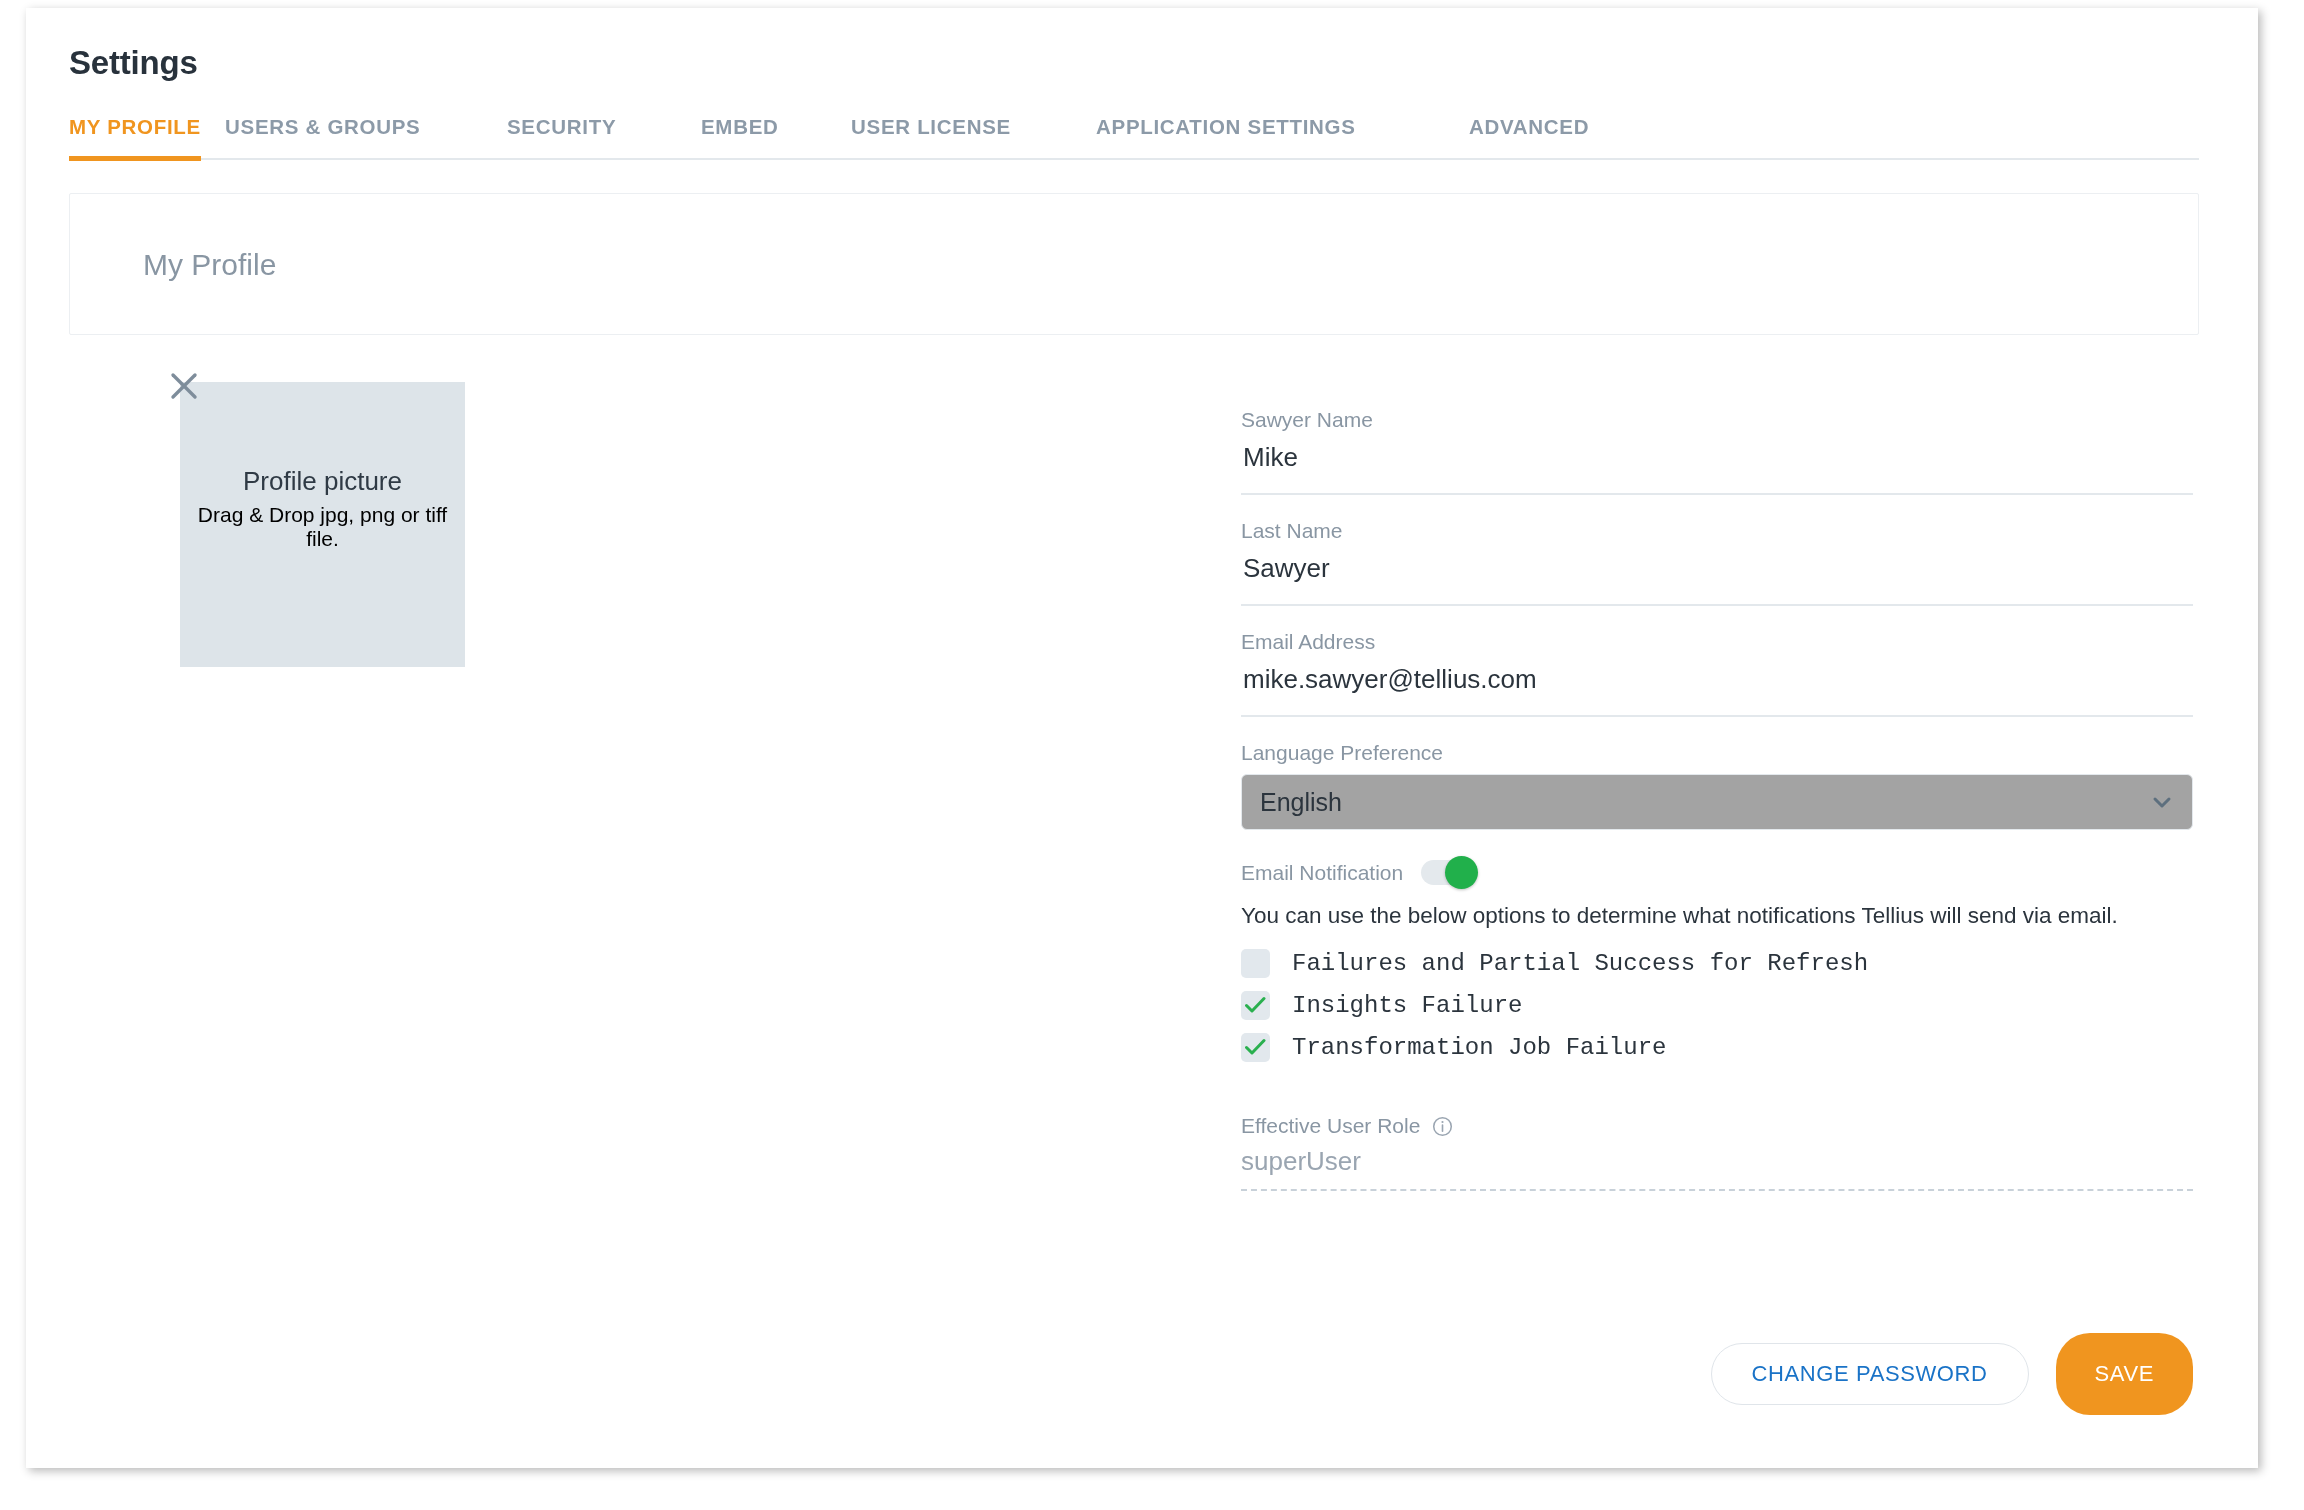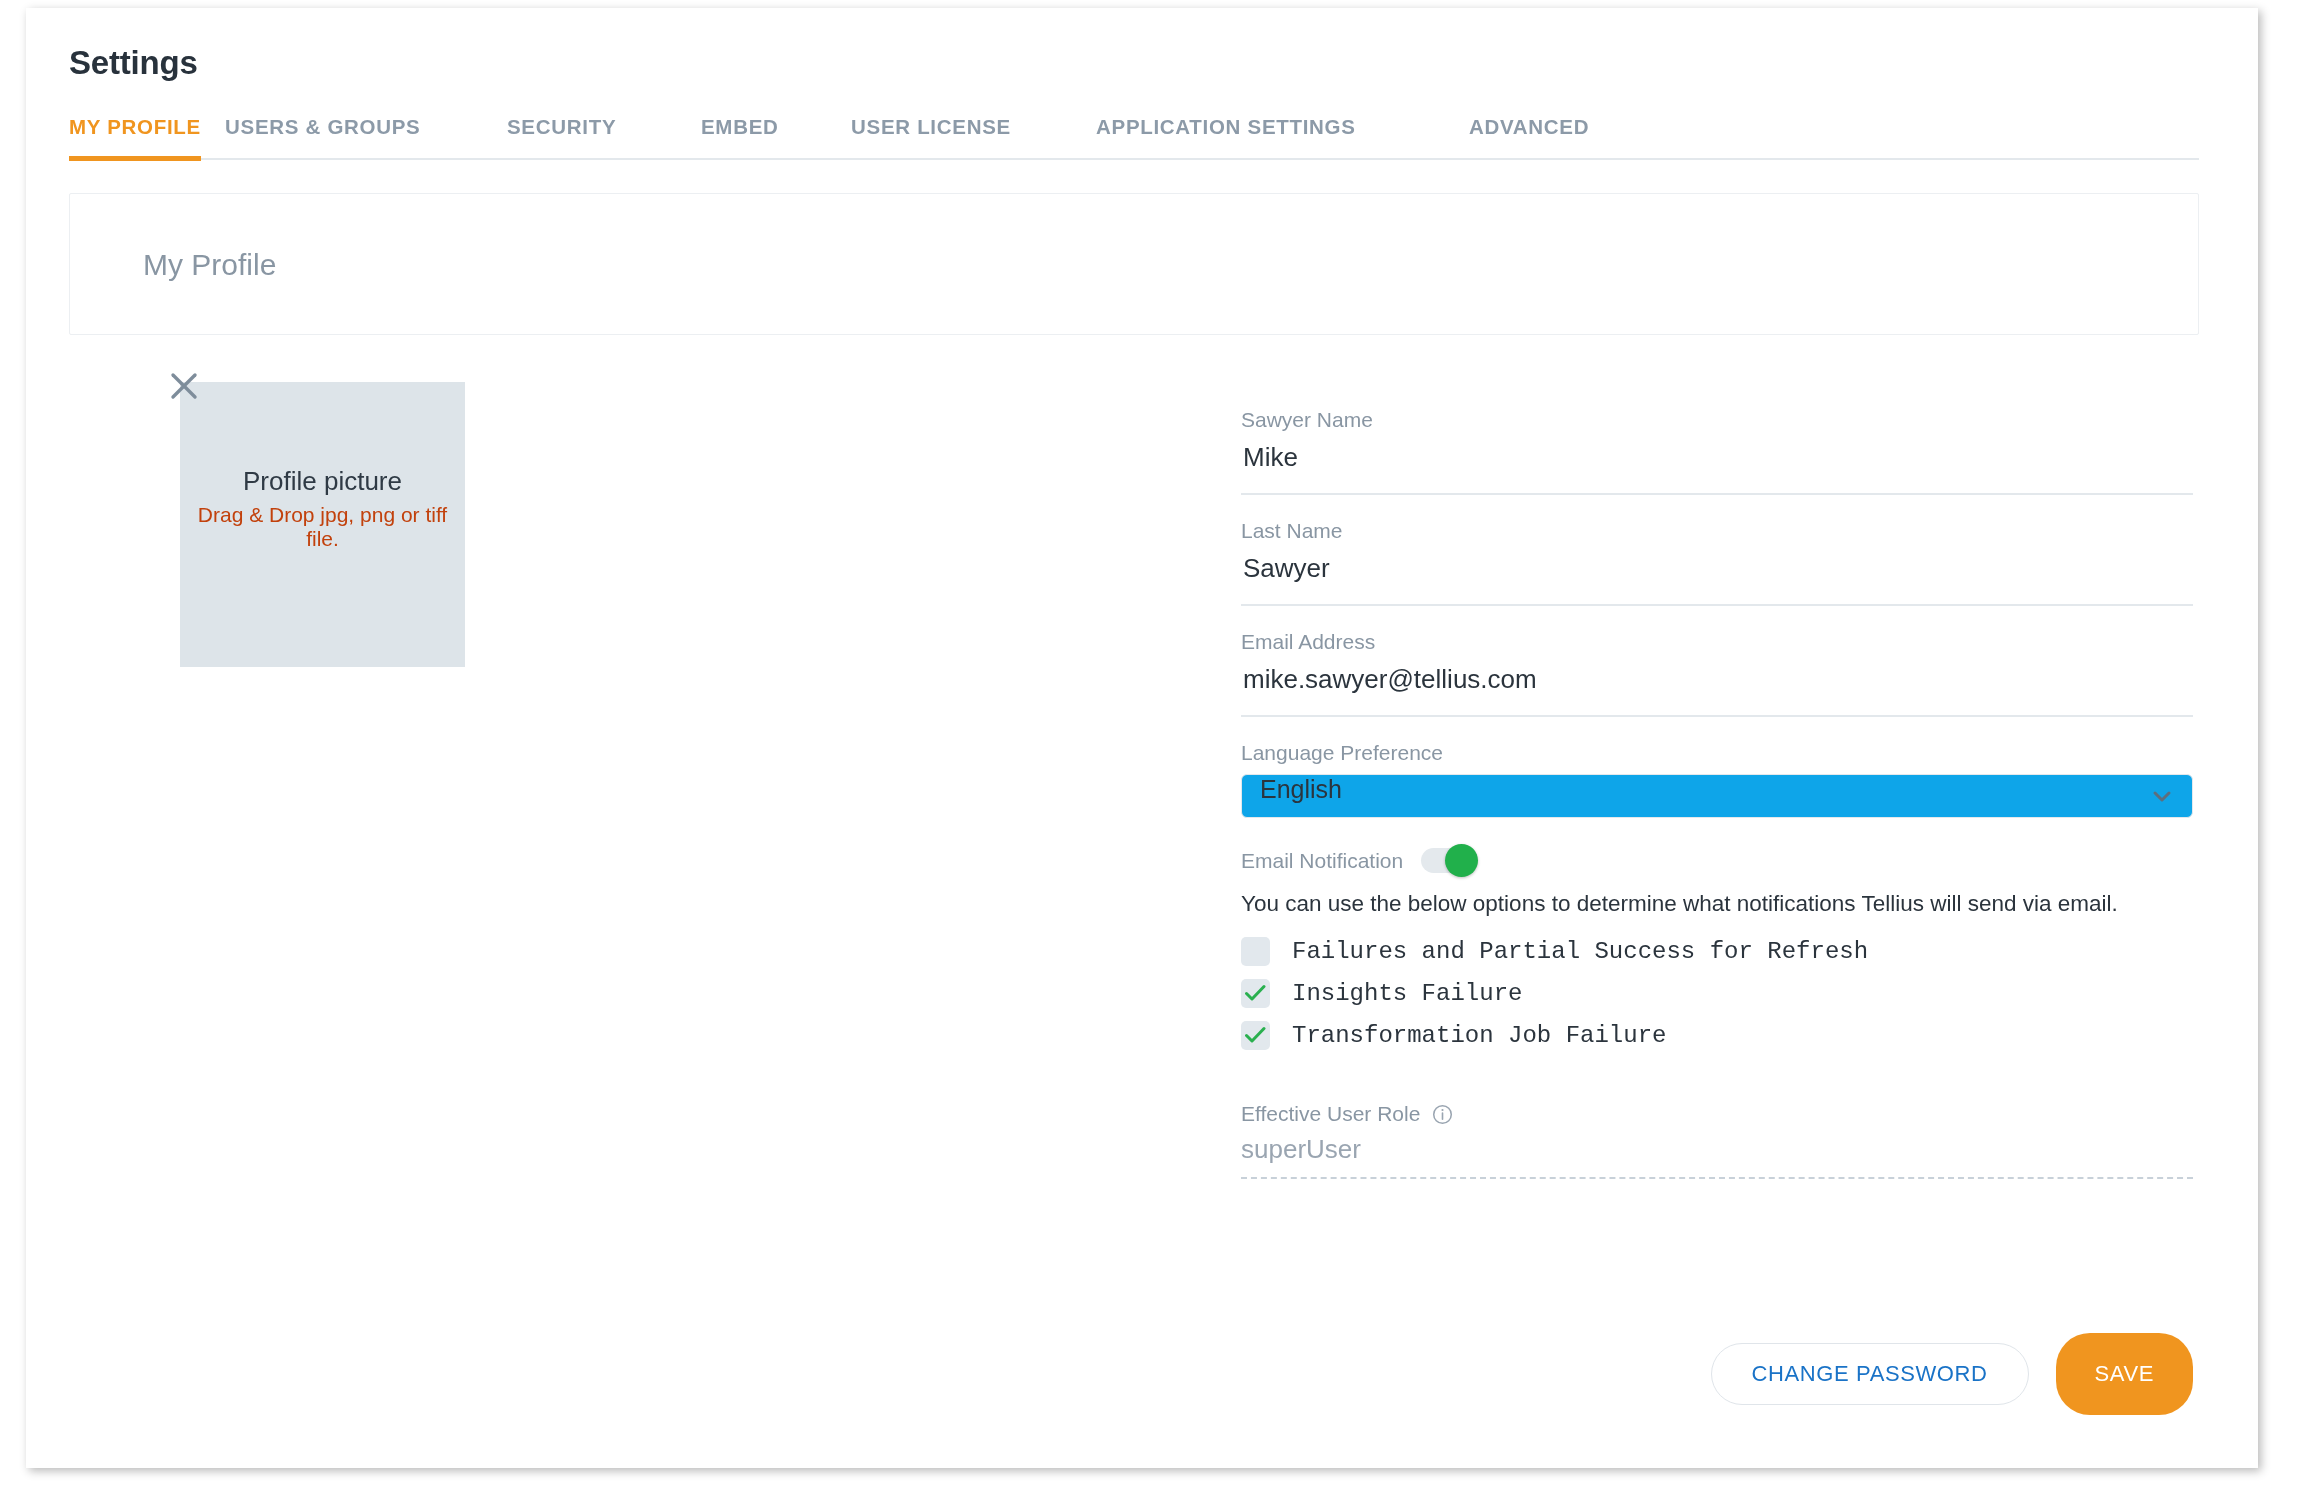--- a/index.html
+++ b/index.html
@@ -114,21 +114,21 @@
     text-align: center;
     padding: 0 16px;
   }
   .dropzone-title {
     font-size: 26px;
     color: #2f3a45;
     margin-bottom: 6px;
   }
   .dropzone-sub {
     font-size: 21px;
-    color: #c2410c;
+    color: #000000;
     line-height: 1.12;
   }
   .dropzone-close {
     position: absolute;
     left: 0px;
     top: 0px;
     width: 36px;
     height: 36px;
     cursor: pointer;
     z-index: 3;
@@ -159,26 +159,26 @@
     box-sizing: border-box;
     background: transparent;
     font-family: "Liberation Sans", sans-serif;
     border-left: none; border-right: none; border-top: none;
     border-radius: 0;
   }
 
   .select-wrap { position: relative; }
   .select-box {
     position: relative;
-    height: 44px;
+    height: 56px;
     border: 1.5px solid #e3e8ec;
     border-radius: 6px;
-    background: #0ea5e9;
+    background: #a3a3a3;
     display: flex;
-    align-items: flex-start;
+    align-items: center;
     padding: 0 18px;
     box-sizing: border-box;
     cursor: pointer;
   }
   .select-value { font-size: 25px; color: #2b343d; }
   .select-chevron {
     position: absolute;
     right: 18px;
     top: 50%;
     transform: translateY(-50%);

